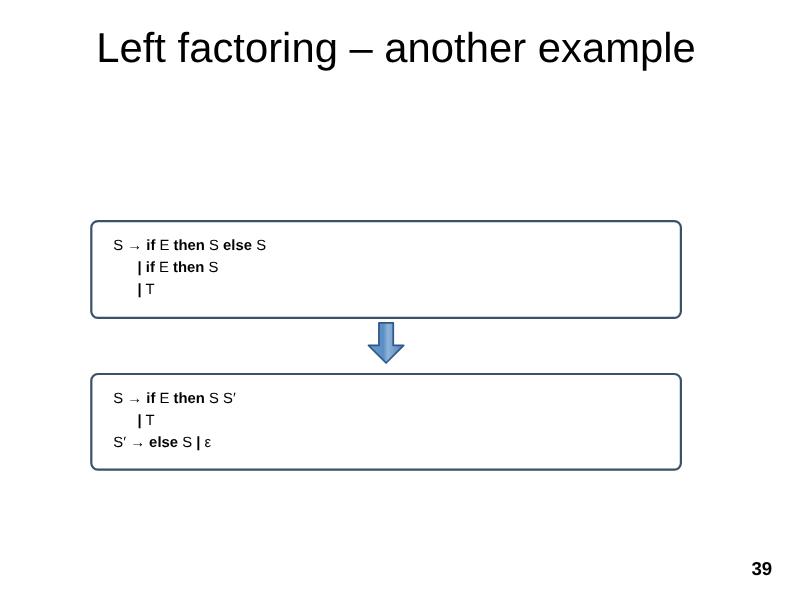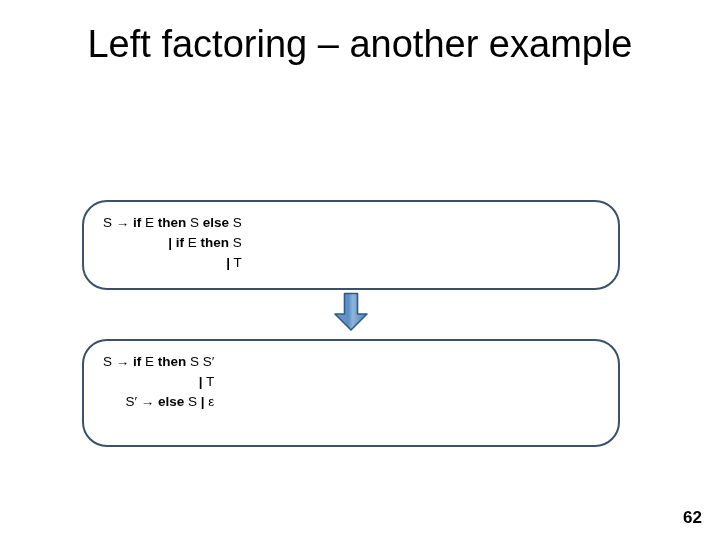--- a/index.html
+++ b/index.html
@@ -41,26 +41,25 @@
     white-space: nowrap;
   }
 
   
   .grammar-box {
     position: absolute;
     left: 82px;
     width: 538px;
     background: #ffffff;
     border: 2px solid #3a5169;
-    border-radius: 25px;
+    border-radius: 7px;
     box-sizing: border-box;
-    text-align: right;
   }
   #grammar-box-before { top: 200px; height: 90px; }
-  #grammar-box-after  { top: 339px; height: 108px; }
+  #grammar-box-after  { top: 339px; height: 89px; }
 
   .grammar-text {
     position: absolute;
     left: 19px;
     top: 11px;
     font-size: 13.5px;
     line-height: 20px;
     color: #000000;
     white-space: pre;
   }
@@ -109,15 +108,15 @@
         </linearGradient>
       </defs>
       <polygon points="13.5,1.5 26.5,1.5 26.5,22 36,22 20,38 4,22 13.5,22" fill="url(#arrowGrad)" stroke="#2e5a8a" stroke-width="1.6" stroke-linejoin="round"></polygon>
     </svg>
   </div>
 
   <div class="grammar-box" id="grammar-box-after">
     <div class="grammar-text" id="grammar-text-after"><span class="code-line"><span class="">S </span><span class="">→</span><span class=""> </span><span class="kw">if</span><span class=""> E </span><span class="kw">then</span><span class=""> S S′</span></span><span class="code-line indent1"><span class="kw">|</span><span class=""> T</span></span><span class="code-line"><span class="">S′ </span><span class="">→</span><span class=""> </span><span class="kw">else</span><span class=""> S </span><span class="kw">|</span><span class=""> ε</span></span></div>
   </div>
 
-  <div id="page-number">62</div>
+  <div id="page-number">39</div>
 
 </div>
 
 </body></html>

